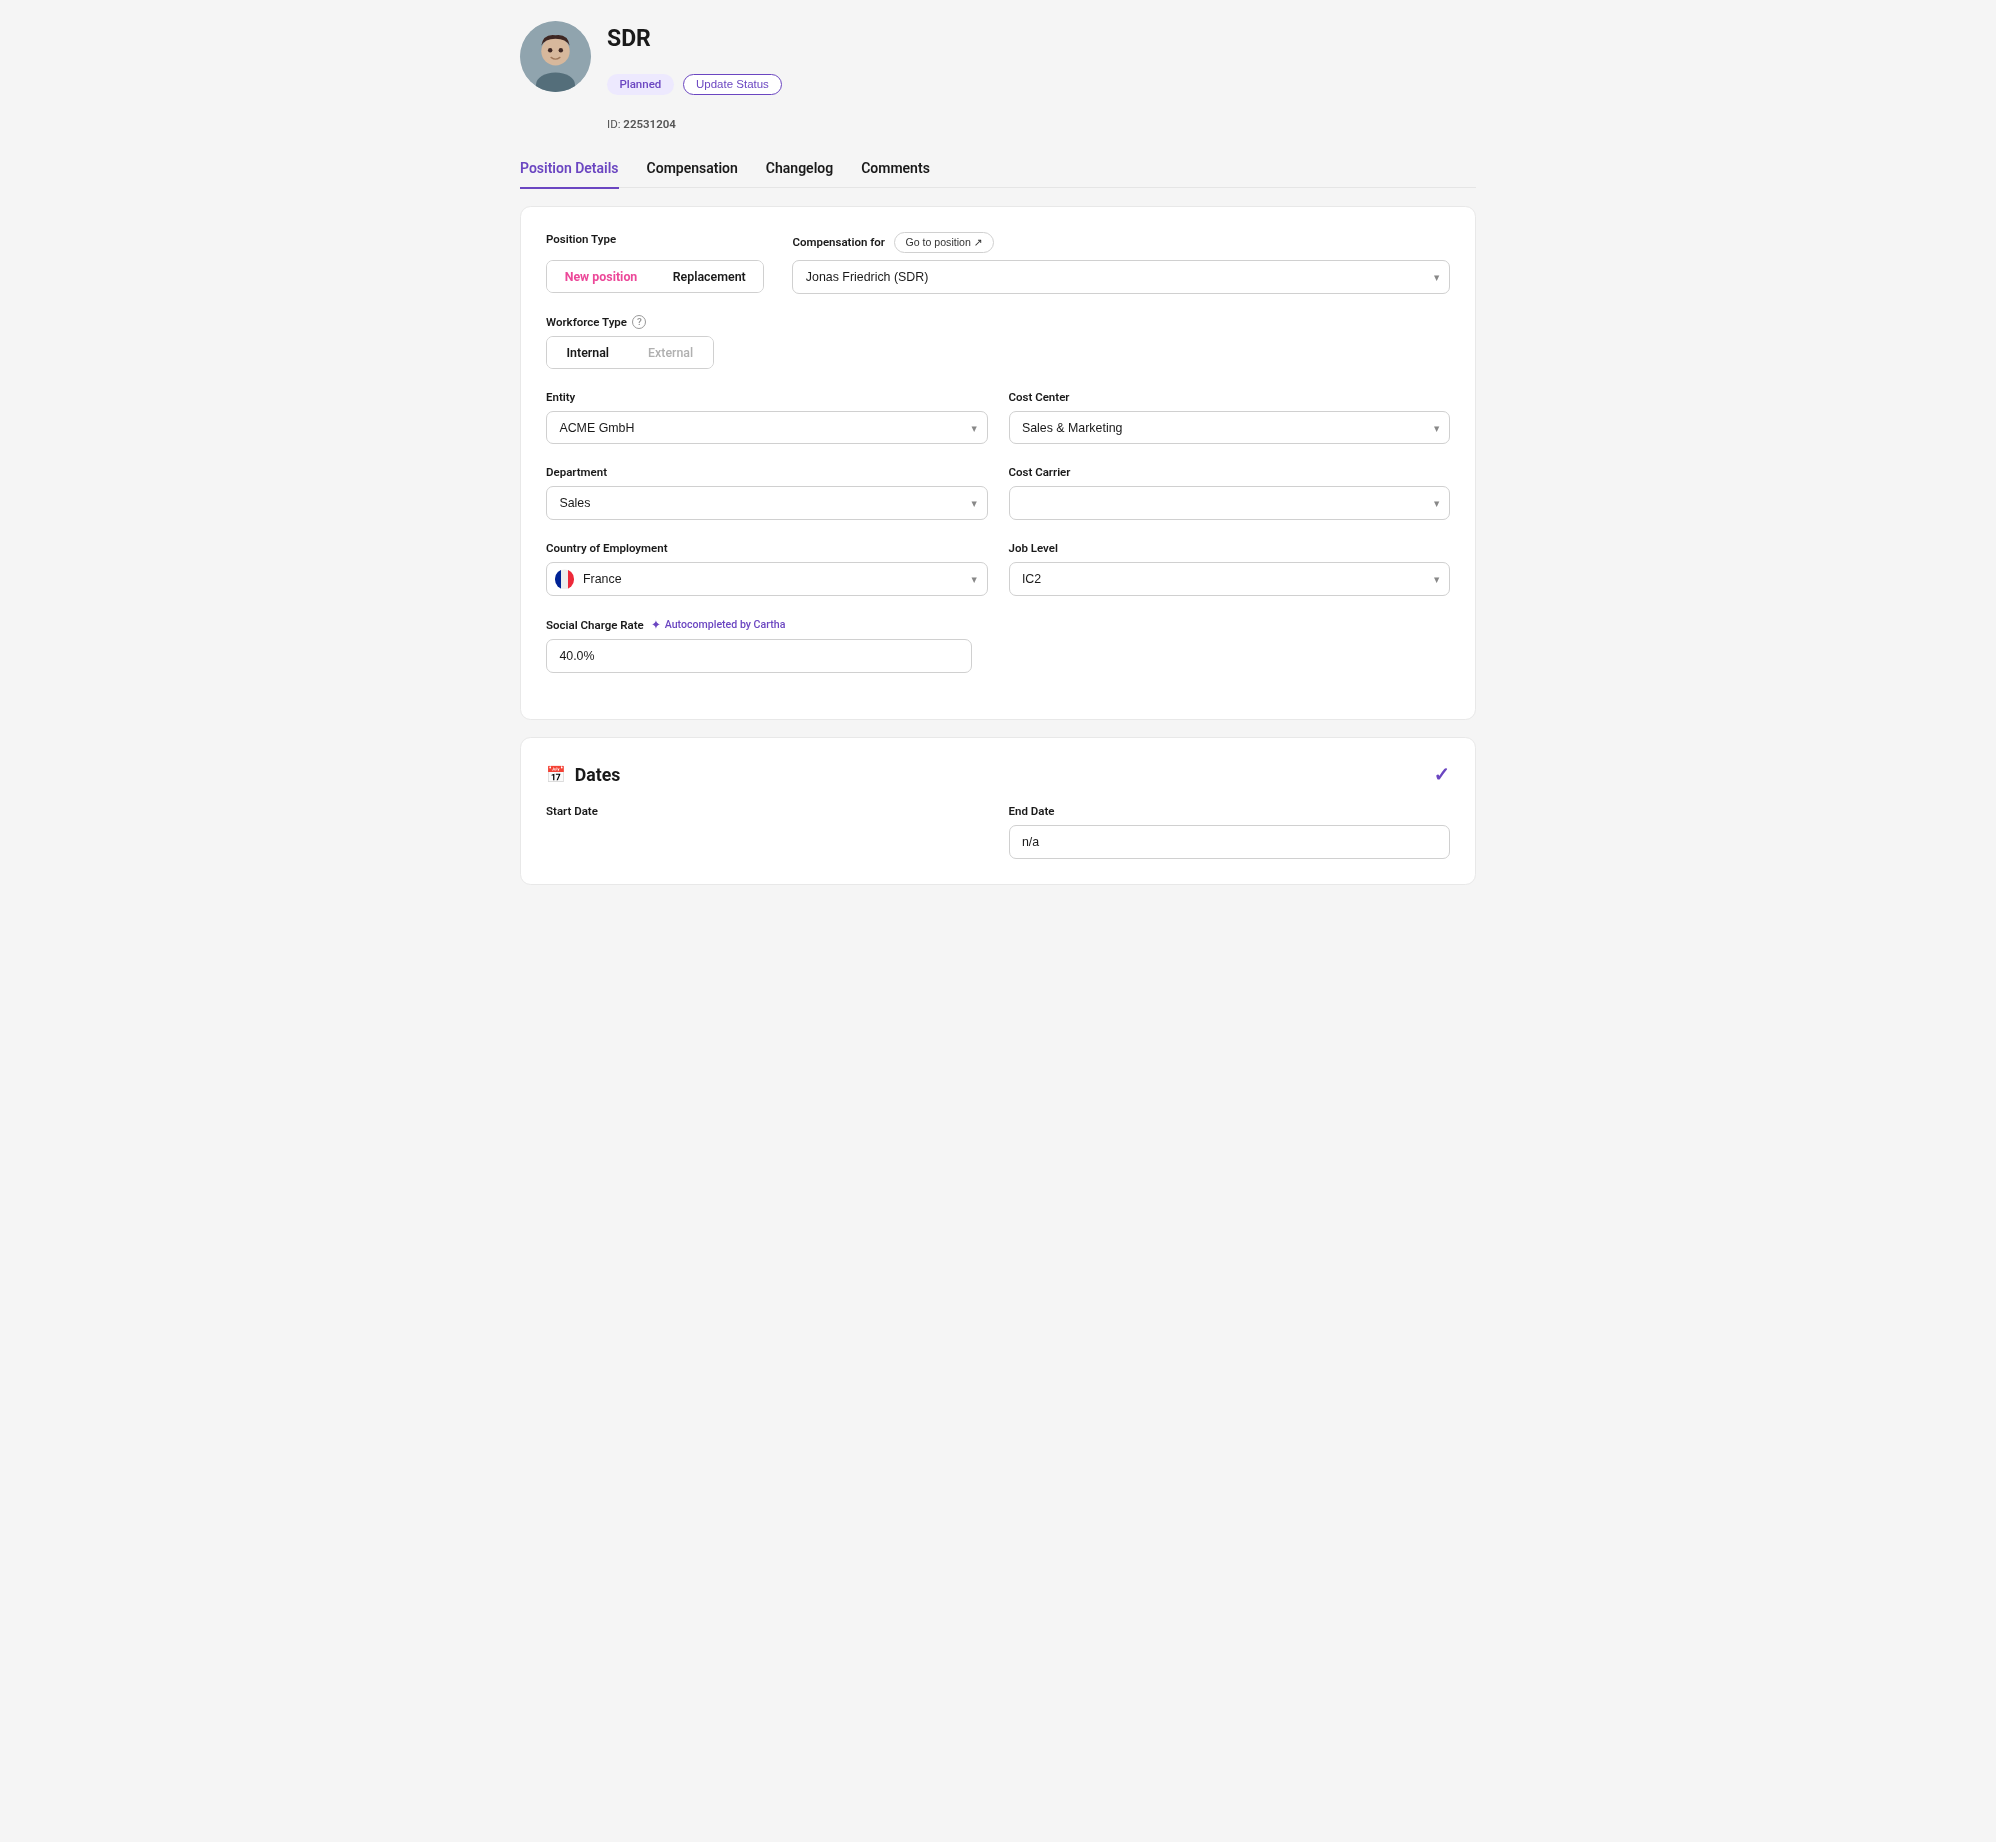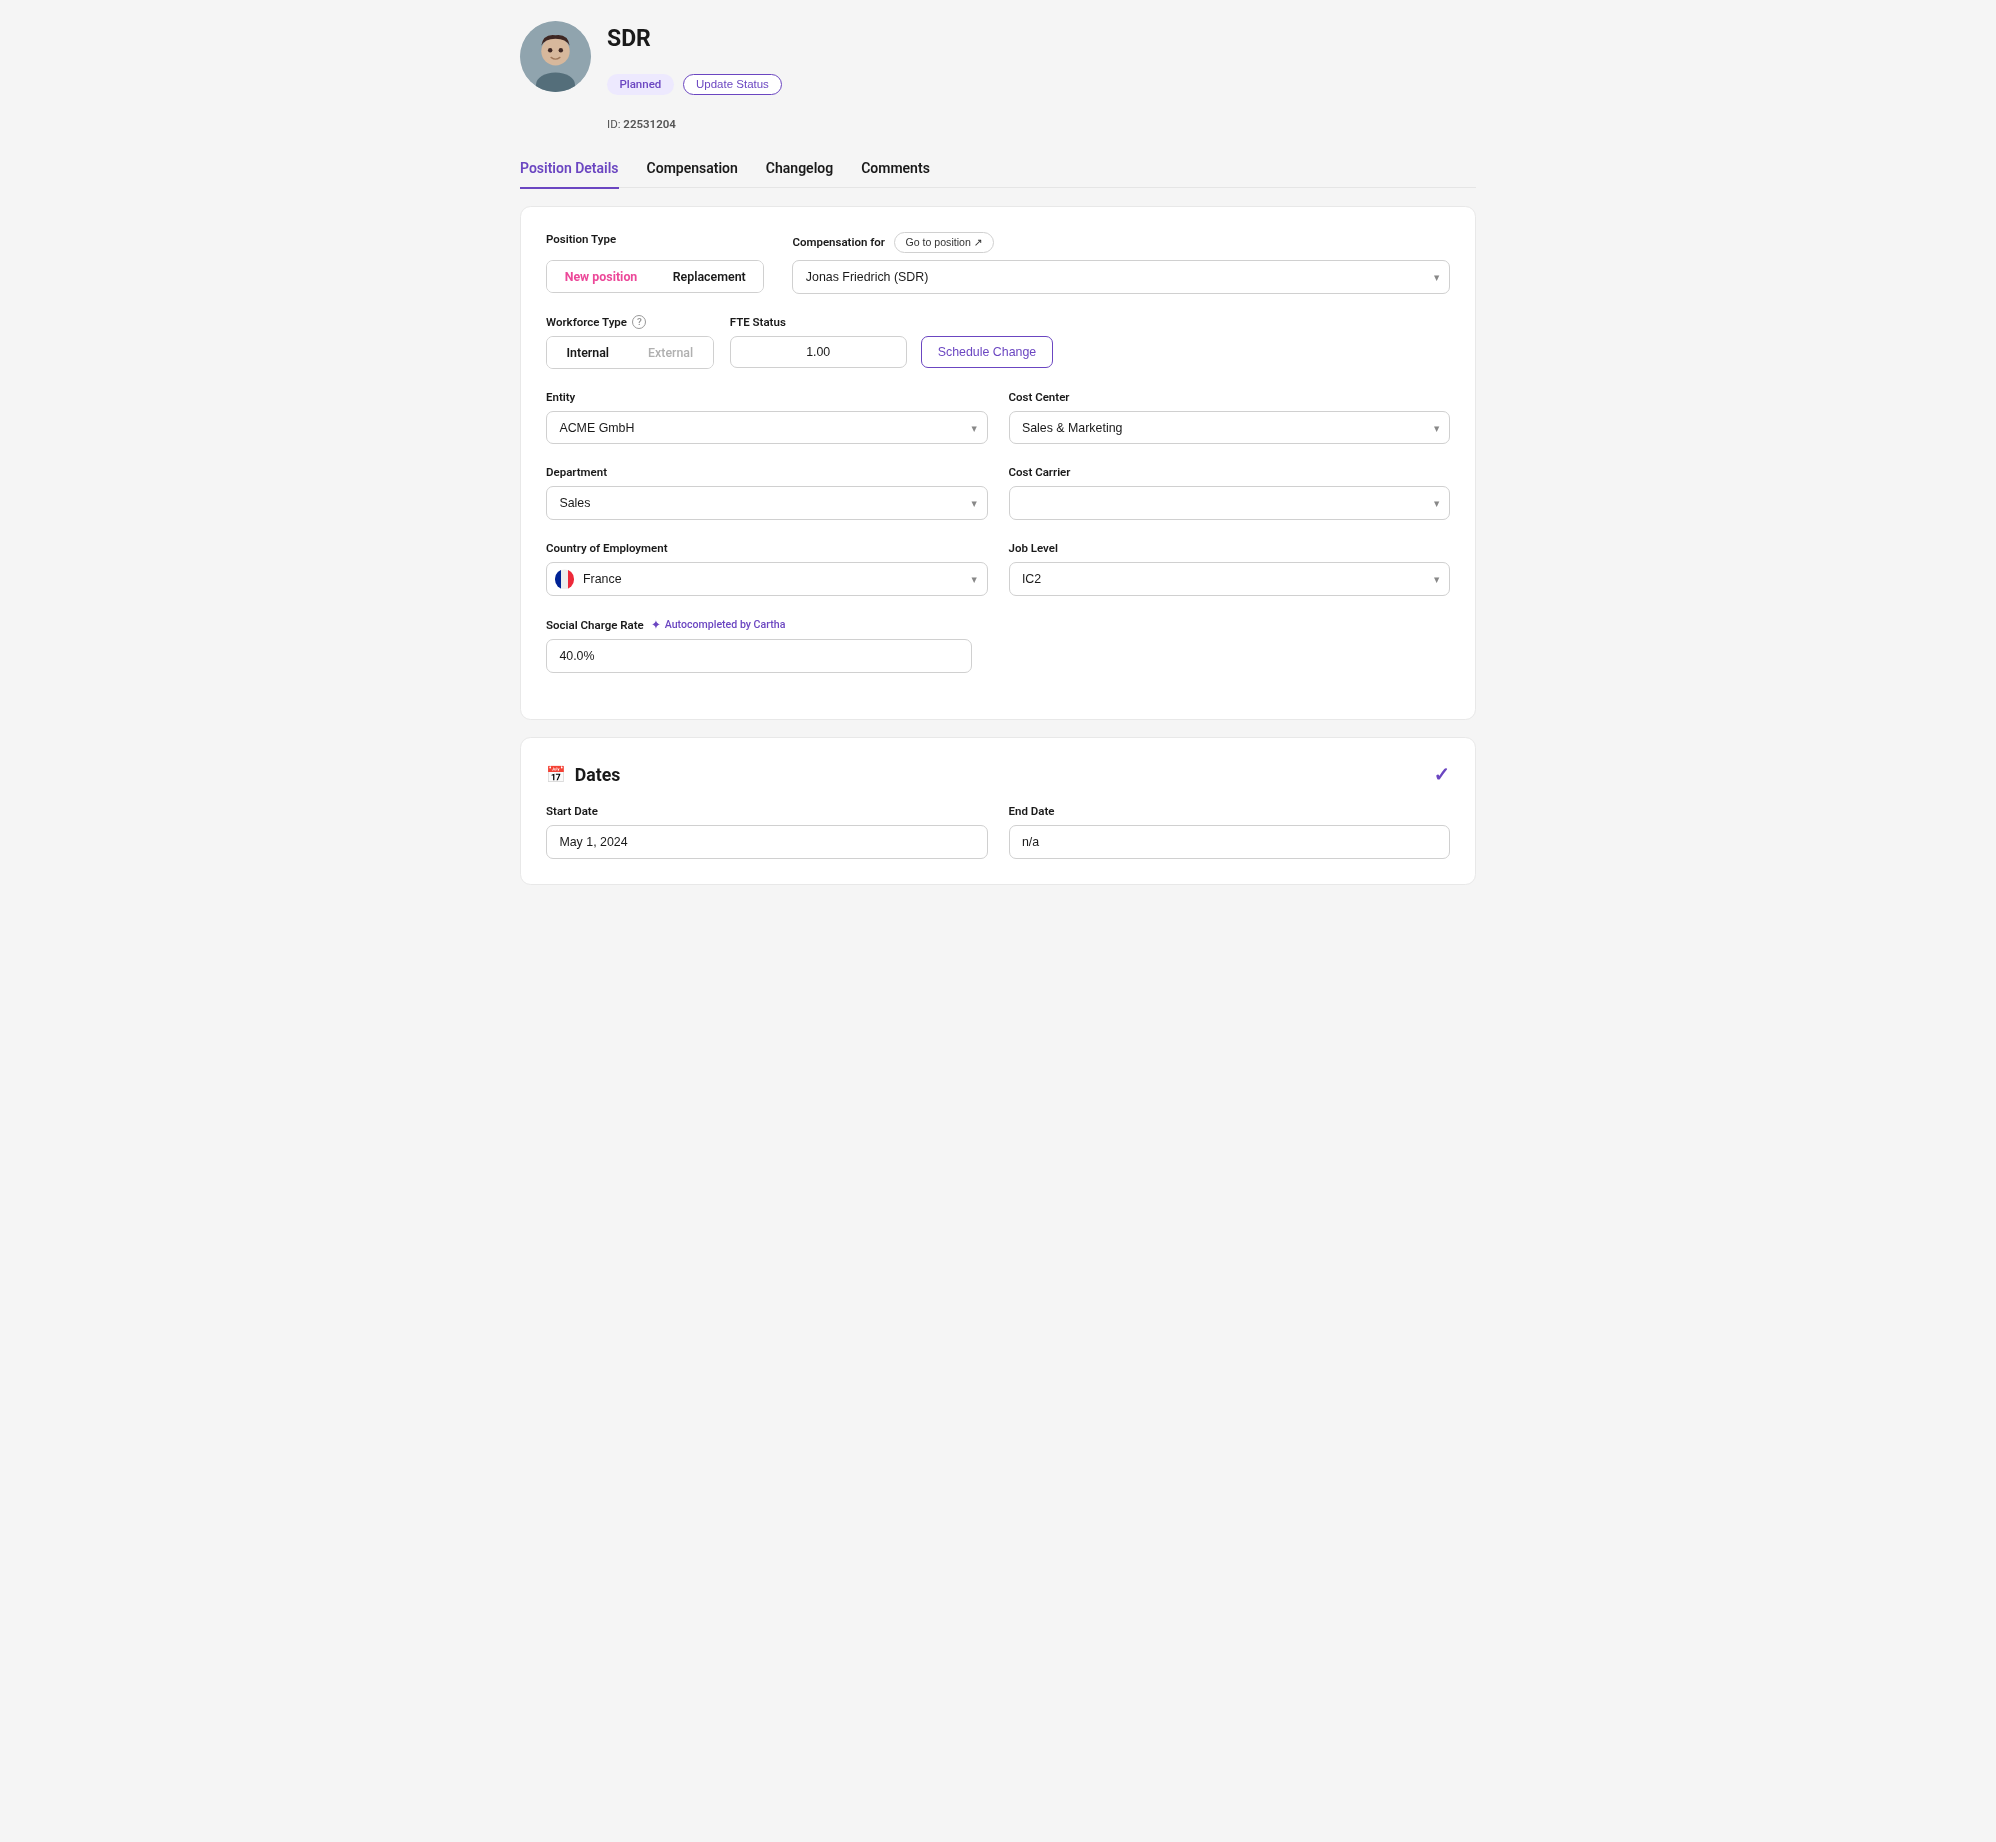--- a/index.html
+++ b/index.html
@@ -413,27 +413,20 @@
       <div>
         <div class="form-label">
           <span>Workforce Type</span>
           <span class="form-label-help">?</span>
         </div>
         <div class="toggle-group">
           <div class="toggle-option active">Internal</div>
           <div class="toggle-option inactive">External</div>
         </div>
       </div>
-      <div>
-        <div class="form-label">FTE Status</div>
-        <div class="fte-row">
-          <input class="fte-input" type="text" value="1.00" style="">
-          <button class="btn-schedule">Schedule Change</button>
-        </div>
-      </div>
     </div>
 
     <div class="two-col form-section">
       <div>
         <div class="form-label">Entity</div>
         <div class="select-wrapper">
           <select class="select-field">
             <option>ACME GmbH</option>
           </select>
           <span class="select-chevron">▾</span>
@@ -514,21 +507,20 @@
     <div class="dates-header">
       <div class="dates-title">
         <span class="calendar-icon">📅</span>
         <span>Dates</span>
       </div>
       <span class="check-icon">✓</span>
     </div>
     <div class="two-col">
       <div>
         <div class="form-label">Start Date</div>
-        <input type="text" class="date-input" value="May 1, 2024" style="">
       </div>
       <div>
         <div class="form-label">End Date</div>
         <input type="text" class="date-input" value="n/a" style="">
       </div>
     </div>
   </div>
 
 </div>
 

